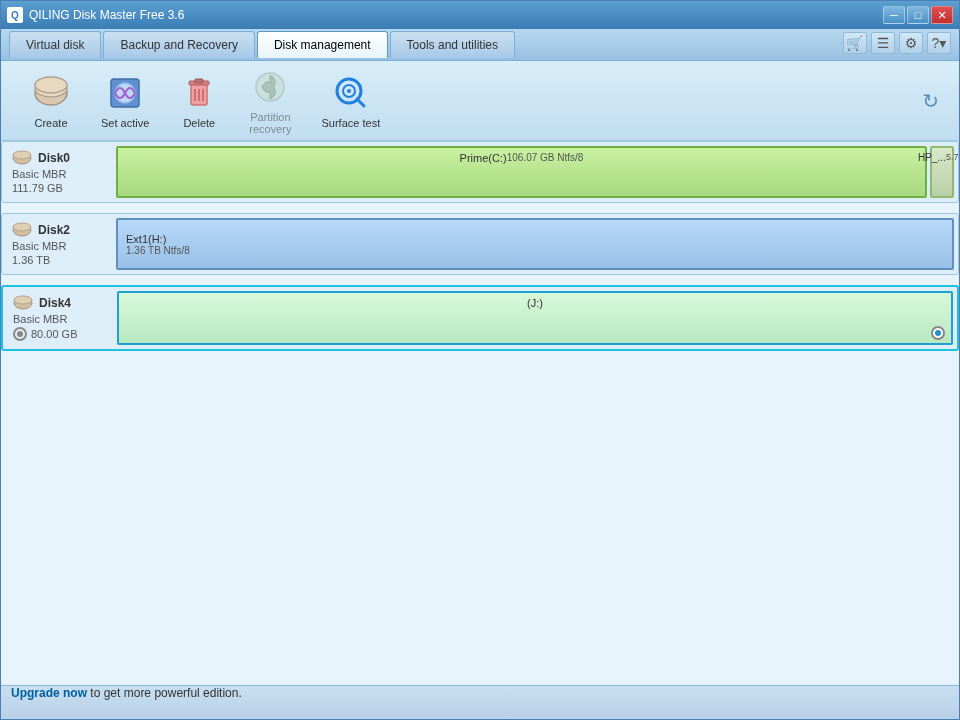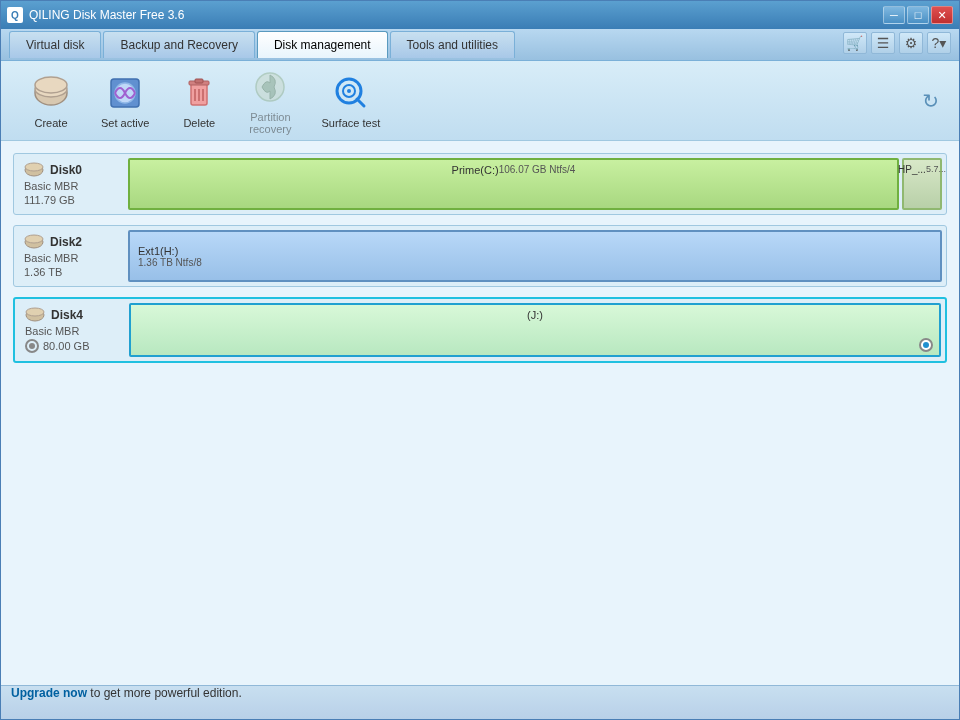--- a/index.html
+++ b/index.html
@@ -158,21 +158,20 @@
       align-items: center;
     }
     .refresh-icon {
       color: #5a90b8;
       font-size: 20px;
       cursor: pointer;
     }
     .content-area {
       flex: 1;
       background: #e8f4fc;
-      padding: 12px;
       display: flex;
       flex-direction: column;
       gap: 10px;
       overflow-y: auto;
     }
     .disk-row {
       background: #ddeef8;
       border: 1px solid #a0c8e0;
       border-radius: 3px;
       display: flex;
@@ -226,21 +225,21 @@
       position: relative;
     }
     .partition.primary {
       background: linear-gradient(to bottom, #c8f0a0, #a8d880);
       border-color: #70b040;
       flex: 1;
     }
     .partition.small {
       background: linear-gradient(to bottom, #d8e8c8, #b8d0a8);
       border-color: #90b870;
-      width: 40px;
+      width: 24px;
       flex-shrink: 0;
     }
     .partition.selected {
       border-color: #20a0d0;
       background: linear-gradient(to bottom, #d8f8d8, #b8e8c0);
     }
     .partition-label {
       font-size: 11px;
       color: #333;
       font-weight: normal;
@@ -394,21 +393,21 @@
             <ellipse cx="10" cy="5" rx="9" ry="4" fill="#e0d0b0" stroke="#b0a090" stroke-width="1"></ellipse>
           </svg>
           <span class="disk-name">Disk0</span>
         </div>
         <span class="disk-type">Basic MBR</span>
         <span class="disk-size">111.79 GB</span>
       </div>
       <div class="disk-partitions">
         <div class="partition primary" style="flex:14;">
           <span class="partition-label">Prime(C:)</span>
-          <span class="partition-detail">106.07 GB Ntfs/4</span>
+          <span class="partition-detail">106.07 GB Ntfs/8</span>
         </div>
         <div class="partition small">
           <span class="partition-label" style="font-size:10px;">HP_...</span>
           <span class="partition-detail" style="font-size:9px;">5.7...</span>
         </div>
       </div>
     </div>
 
     <div class="disk-row">
       <div class="disk-info">

